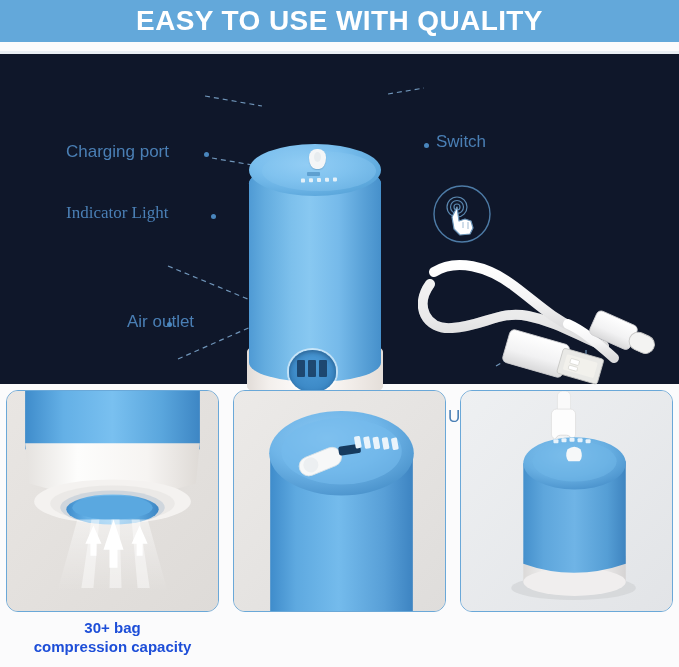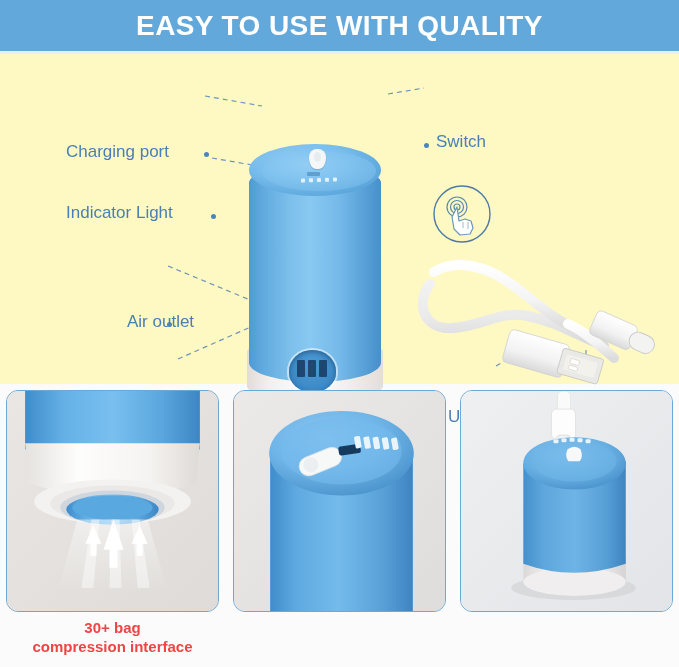--- a/index.html
+++ b/index.html
@@ -11,21 +11,21 @@
   }
   #root {
     position: relative;
     width: 679px; height: 667px;
     background: #fbfbfc;
   }
 
   
   .banner {
     position: absolute; left: 0; top: 0;
-    width: 679px; height: 51px;
+    width: 679px; height: 42px;
     background: #63a8da;
     display: flex; align-items: center; justify-content: center;
   }
   .banner-title {
     color: #ffffff;
     font-size: 28px;
     font-weight: bold;
     letter-spacing: 0.4px;
     font-family: "Liberation Sans", sans-serif;
     white-space: nowrap;
@@ -33,21 +33,21 @@
   .banner-underline {
     position: absolute; left: 0; top: 51px;
     width: 679px; height: 3px;
     background: #e9eef3;
   }
 
   
   .hero {
     position: absolute; left: 0; top: 54px;
     width: 679px; height: 330px;
-    background: #fef9c3;
+    background: #0f172a;
   }
 
   
   .callout {
     position: absolute;
     color: #4a7fb5;
     font-size: 17px;
     font-family: "Liberation Sans", sans-serif;
     white-space: nowrap;
   }
@@ -209,21 +209,21 @@
   }
   #panel-1 { left: 6px; }
   #panel-2 { left: 233px; }
   #panel-3 { left: 460px; background: #e9eaec; }
 
   .caption {
     position: absolute;
     top: 618px;
     width: 213px;
     text-align: center;
-    color: #ef4444;
+    color: #1d4ed8;
     font-size: 15px;
     font-weight: bold;
     line-height: 19px;
     font-family: "Liberation Sans", sans-serif;
   }
   #caption-1 { left: 6px; }
   #caption-2 { left: 233px; }
   #caption-3 { left: 460px; }
 </style>
 </head>
@@ -246,21 +246,21 @@
         <path d="M178,305 L262,268"></path>
         <path d="M388,40 L424,34"></path>
         <path d="M496,312 L540,286"></path>
         <path d="M586,296 L586,308"></path>
       </g>
     </svg>
 
     <div class="callout" style="left:66px;  top:88px;">Charging port</div>
     <div class="dot" style="left:204px; top:98px;"></div>
 
-    <div class="callout" style="left:66px;  top:149px;">Indicator Light</div>
+    <div class="callout" style="left:66px;  top:149px;font-family:Liberation Serif, serif;">Indicator Light</div>
     <div class="dot" style="left:211px; top:160px;"></div>
 
     <div class="callout" style="left:95px;  top:258px;margin-left:32px;">Air outlet</div>
     <div class="dot" style="left:167px; top:268px;"></div>
 
     <div class="callout" style="left:95px;  top:354px;">Suction port</div>
     <div class="dot" style="left:177px; top:364px;"></div>
 
     <div class="callout" style="left:436px; top:78px;">Switch</div>
     <div class="dot" style="left:424px; top:89px;"></div>
@@ -383,21 +383,21 @@
 
       <g fill="#ffffff">
         <path d="M78,152 L86,134 L94,152 L89,152 L89,164 L83,164 L83,152 Z"></path>
         <path d="M96,158 L106,128 L116,158 L110,158 L110,176 L102,176 L102,158 Z"></path>
         <path d="M124,152 L132,134 L140,152 L135,152 L135,164 L129,164 L129,152 Z"></path>
       </g>
     </svg>
   </div>
   <div class="caption" id="caption-1">
     <div>30+ bag</div>
-    <div>compression interface</div>
+    <div>compression capacity</div>
   </div>
 
   <div class="panel" id="panel-2">
     <svg viewBox="0 0 210 219" style="width:100%;height:100%;">
       <defs>
         <linearGradient id="p2bg" x1="0" y1="0" x2="1" y2="1">
           <stop offset="0%" stop-color="#eceae8"></stop>
           <stop offset="100%" stop-color="#dfdddb"></stop>
         </linearGradient>
         <linearGradient id="p2side" x1="0" y1="0" x2="1" y2="0">

